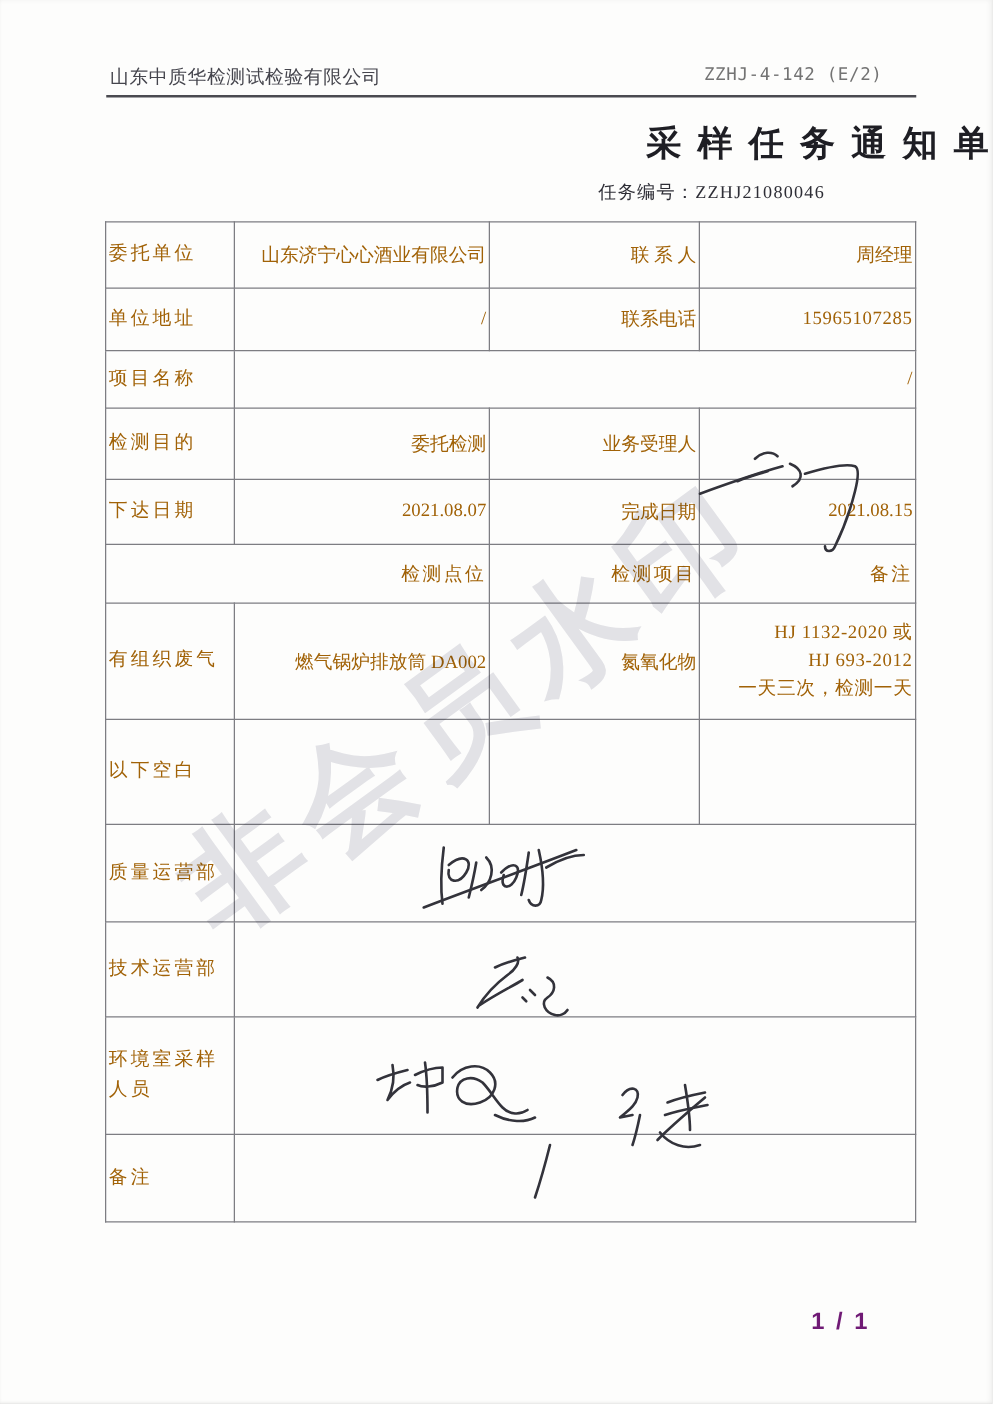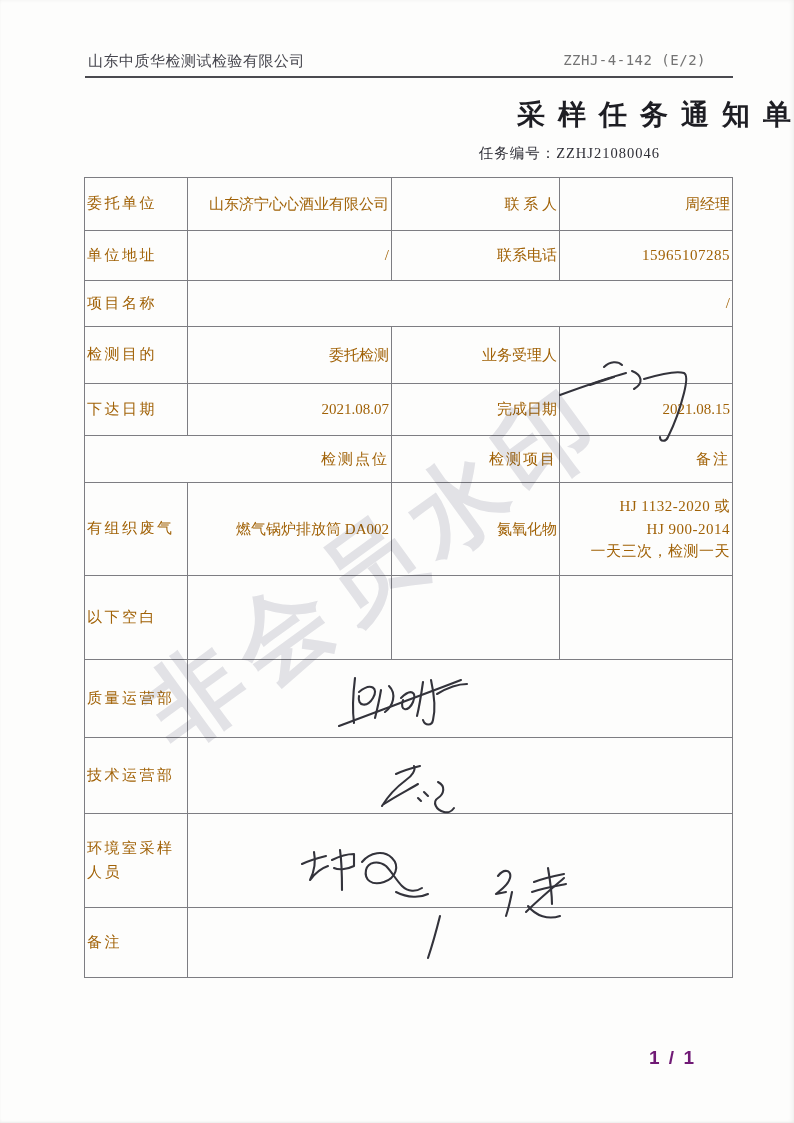--- a/index.html
+++ b/index.html
@@ -108,21 +108,21 @@
       <td class="c" colspan="2" style="letter-spacing:2px">检测点位</td>
       <td class="c" style="letter-spacing:2px">检测项目</td>
       <td class="c" style="letter-spacing:2px">备注</td>
     </tr>
     <tr style="height:93px">
       <td class="lab">有组织废气</td>
       <td class="c">燃气锅炉排放筒 DA002</td>
       <td class="c">氮氧化物</td>
       <td class="remark">
         <div>HJ 1132-2020 或</div>
-        <div>HJ 900-2014</div>
+        <div>HJ 693-2012</div>
         <div>一天三次，检测一天</div>
       </td>
     </tr>
     <tr style="height:84px">
       <td class="lab">以下空白</td>
       <td></td>
       <td></td>
       <td></td>
     </tr>
     <tr style="height:78px">

